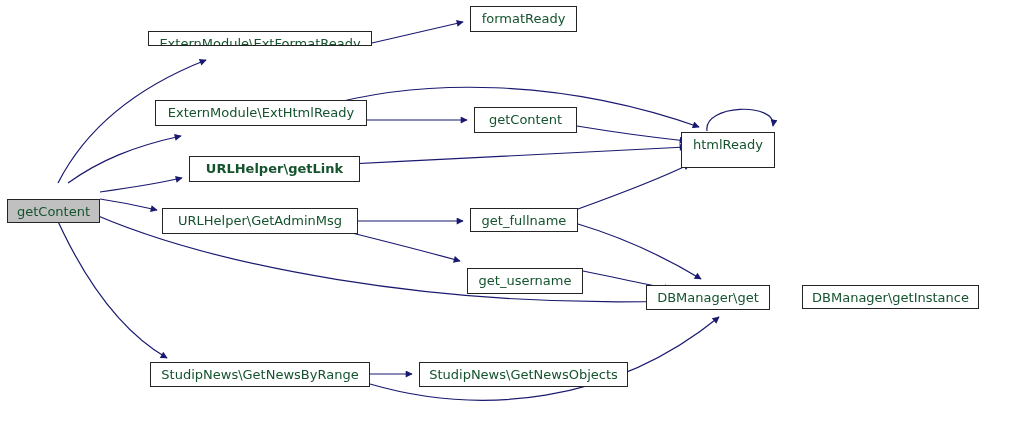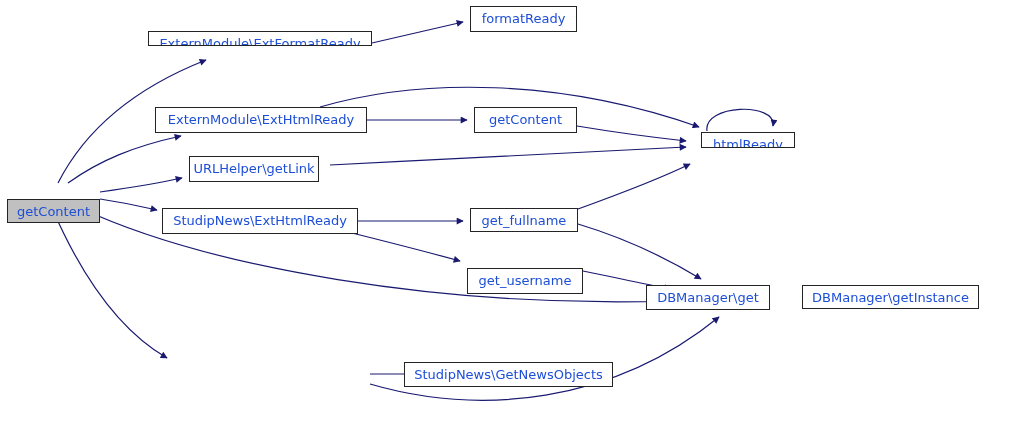--- a/index.html
+++ b/index.html
@@ -25,21 +25,21 @@
   .edge {
     stroke: #191970;
     stroke-width: 1.2;
     fill: none;
   }
   .node {
     position: absolute;
     box-sizing: border-box;
     background: #ffffff;
     border: 1px solid #242424;
-    color: #1d4ed8;
+    color: #14532d;
     font-size: 13px;
     line-height: 23px;
     text-align: center;
     white-space: nowrap;
     overflow: hidden;
     cursor: pointer;
   }
   .node.root {
     background: #c0c0c0;
     cursor: default;
@@ -78,34 +78,35 @@
     <path class="edge" marker-end="url(#arrow)" d="M 370,374 L 412,374"></path>
     <path class="edge" marker-end="url(#arrow)" d="M 370,384 C 480,416 612,404 719,317"></path>
   </svg>
 
   <div class="node root" style="left:7px; top:183px; width:93px; height:24px;margin-top:16px;">getContent</div>
 
   <div class="node" style="left:148px; top:31px; width:224px; height:15px;">ExternModule\ExtFormatReady</div>
 
   <div class="node" style="left:470px; top:6px; width:107px; height:26px;">formatReady</div>
 
-  <div class="node" style="left:155px; top:107px; width:212px; height:26px;">ExternModule\ExtHtmlReady</div>
+  <div class="node" style="left:155px; top:100px; width:212px; height:26px;">ExternModule\ExtHtmlReady</div>
 
   <div class="node" style="left:474px; top:107px; width:103px; height:26px;">getContent</div>
 
-  <div class="node" style="left:701px; top:132px; width:94px; height:16px;">htmlReady</div>
+  <div class="node" style="left:681px; top:132px; width:94px; height:36px;">htmlReady</div>
 
-  <div class="node" style="left:189px; top:156px; width:130px; height:26px;">URLHelper\getLink</div>
+  <div class="node" style="left:189px; top:156px; width:171px; height:26px;font-weight:bold;">URLHelper\getLink</div>
 
-  <div class="node" style="left:162px; top:208px; width:196px; height:26px;">StudipNews\ExtHtmlReady</div>
+  <div class="node" style="left:162px; top:208px; width:196px; height:26px;">URLHelper\GetAdminMsg</div>
 
   <div class="node" style="left:470px; top:208px; width:108px; height:24px;">get_fullname</div>
 
   <div class="node" style="left:467px; top:268px; width:116px; height:26px;">get_username</div>
 
   <div class="node" style="left:646px; top:285px; width:124px; height:25px;">DBManager\get</div>
 
   <div class="node" style="left:802px; top:285px; width:177px; height:24px;">DBManager\getInstance</div>
 
+  <div class="node" style="left:150px; top:362px; width:220px; height:25px;">StudipNews\GetNewsByRange</div>
 
-  <div class="node" style="left:404px; top:362px; width:209px; height:25px;">StudipNews\GetNewsObjects</div>
+  <div class="node" style="left:419px; top:362px; width:209px; height:25px;">StudipNews\GetNewsObjects</div>
 
 </div>
 
 </body></html>

